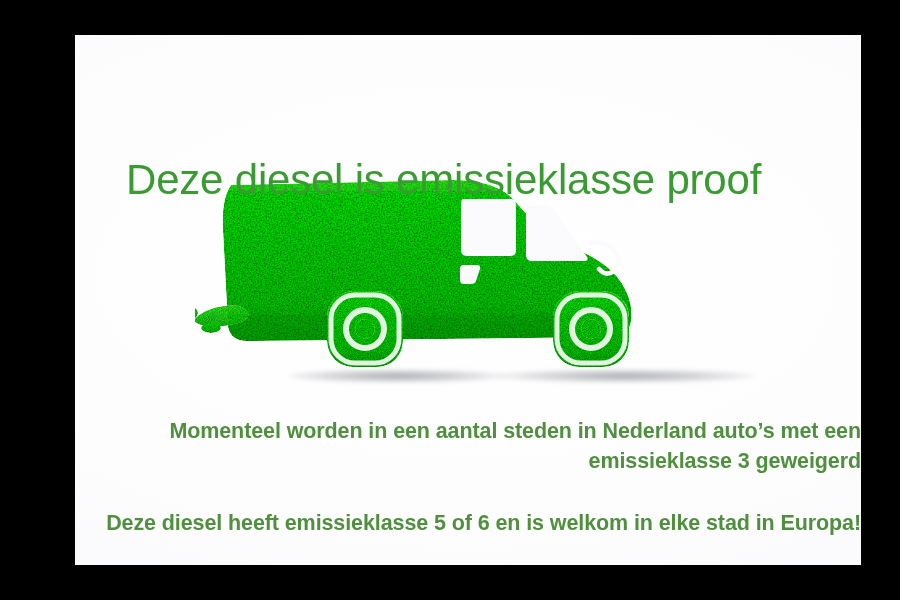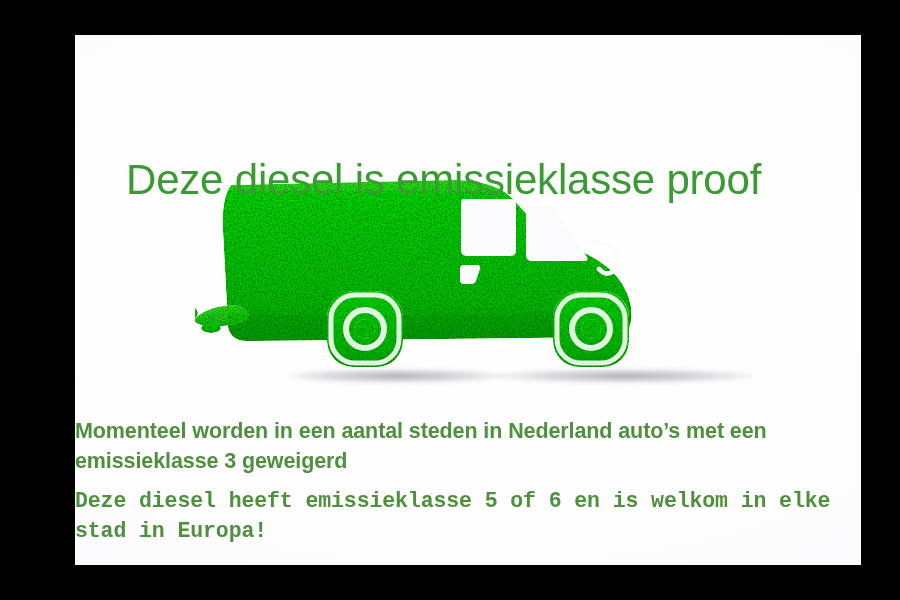--- a/index.html
+++ b/index.html
@@ -47,29 +47,29 @@
     color: #3a9b33;
     line-height: 1.05;
     white-space: nowrap;
   }
 
   
   .body-line {
     position: absolute;
     left: 0;
     width: 786px;
-    text-align: left;
+    text-align: right;
     color: #4f8f3e;
     font-size: 21.5px;
     font-weight: 600;
     line-height: 30px;
     letter-spacing: -0.1px;
   }
   #para1 { top: 381px; }
-  #para2 { top: 451px; font-family: Liberation Mono, monospace; }
+  #para2 { top: 473px; }
 
   
   #van-stage {
     position: absolute;
     left: 0;
     top: 0;
     width: 786px;
     height: 530px;
   }
   #van-svg {

